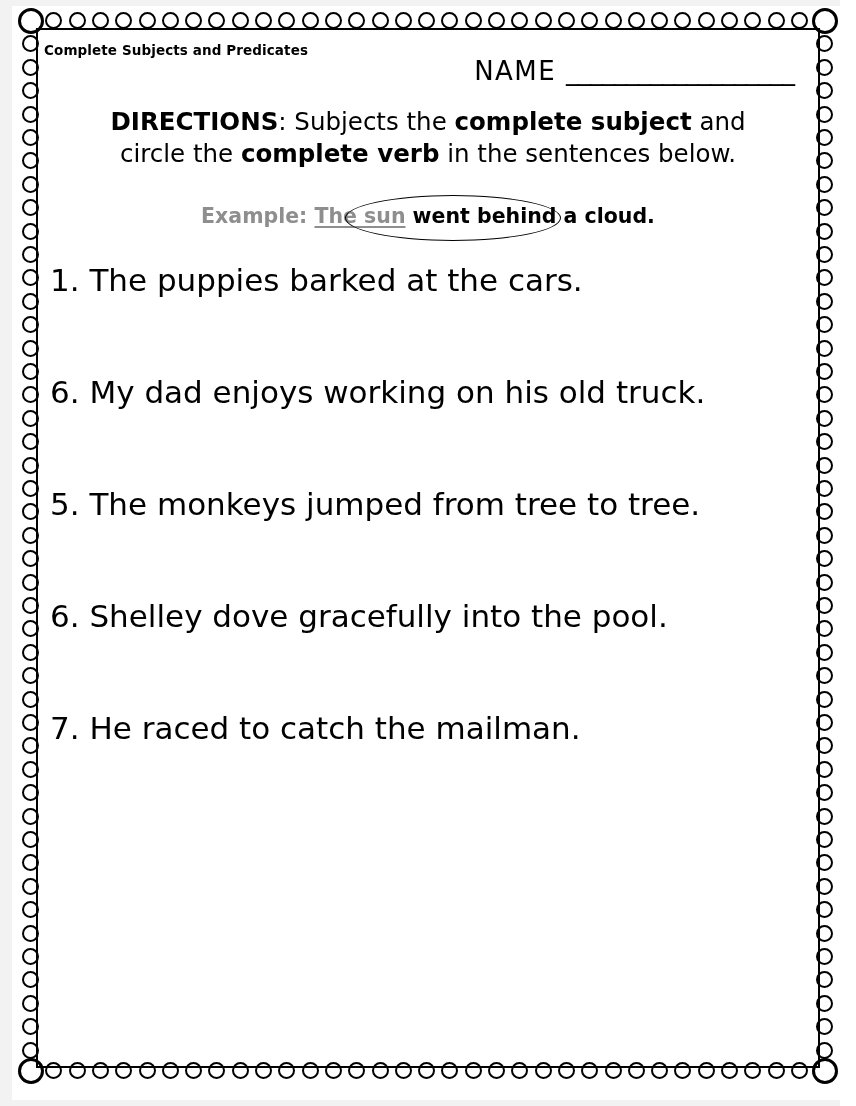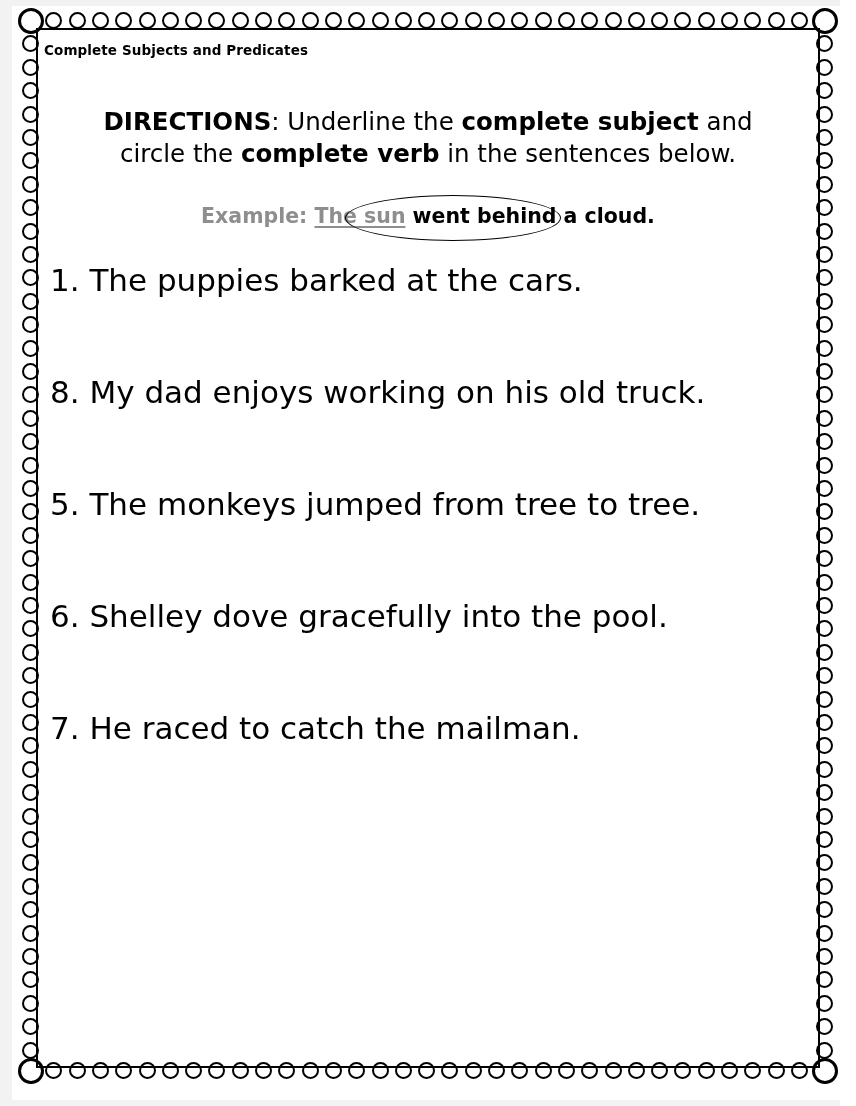--- a/index.html
+++ b/index.html
@@ -340,39 +340,43 @@
       <div class="dot" style="left: 4px; top: 1033.6px;"></div>
       <div class="dot" style="left: 798px; top: 1033.6px;"></div>
     </div>
 
   <div class="inner-rect"></div>
 
   <div class="content">
 
     <div class="worksheet-title">Complete Subjects and Predicates</div>
 
+    <div class="name-line">
+      <span>NAME</span>
+      <span class="blank">___________________</span>
+    </div>
 
     <div class="directions">
       <div>
-        <b>DIRECTIONS</b><span>: Underline the </span><b>complete subject</b><span> and</span>
+        <b>DIRECTIONS</b><span>: Subjects the </span><b>complete subject</b><span> and</span>
       </div>
       <div>
         <span>circle the </span><b>complete verb</b><span> in the sentences below.</span>
       </div>
     </div>
 
     <div class="example-wrap">
       <span class="example-inner">
         <span class="ex-label">Example: </span><span class="ex-subject">The sun</span><span class="ex-verb"> went behind a cloud.</span>
         <span class="ellipse"></span>
       </span>
     </div>
 
     <div class="sentences" id="sentence-list">
         <div class="sentence">1. The puppies barked at the cars.</div>
-        <div class="sentence">8. My dad enjoys working on his old truck.</div>
+        <div class="sentence">6. My dad enjoys working on his old truck.</div>
         <div class="sentence">5. The monkeys jumped from tree to tree.</div>
         <div class="sentence">6. Shelley dove gracefully into the pool.</div>
         <div class="sentence">7. He raced to catch the mailman.</div>
       </div>
 
   </div>
 </div>
 
 </body></html>

